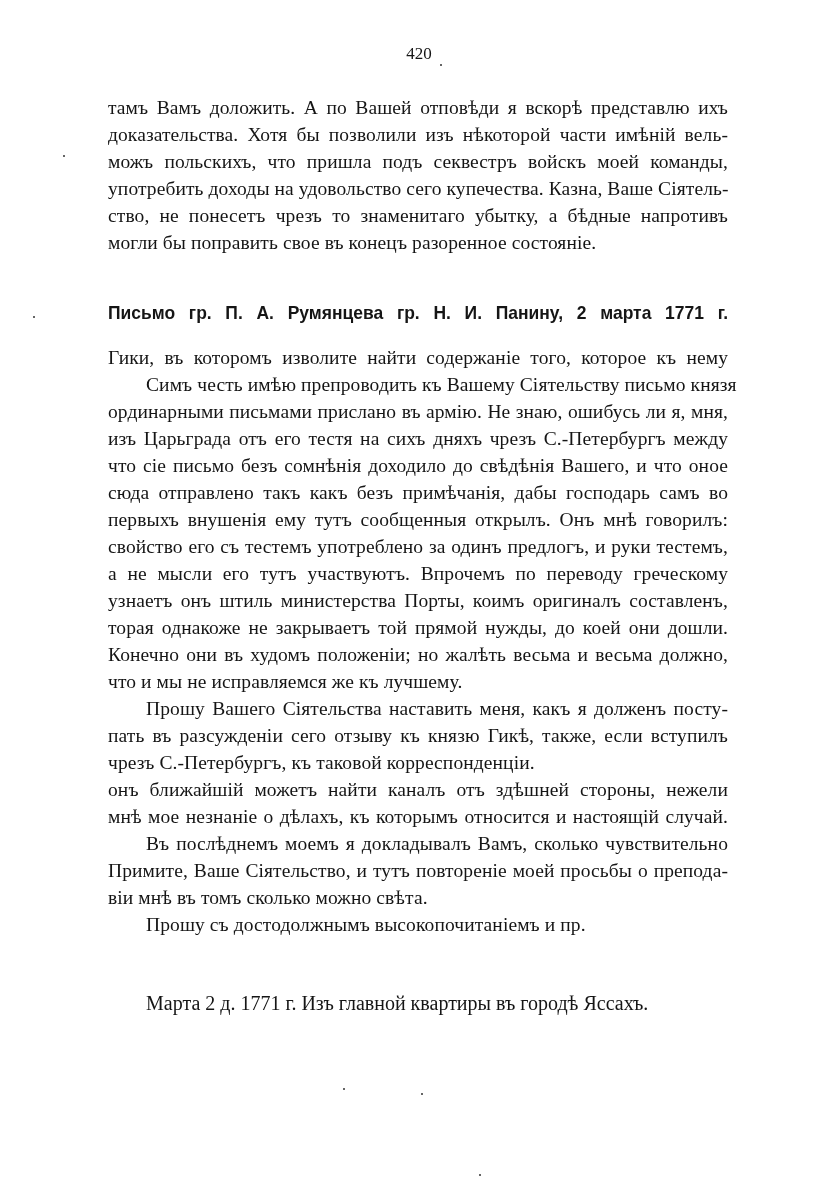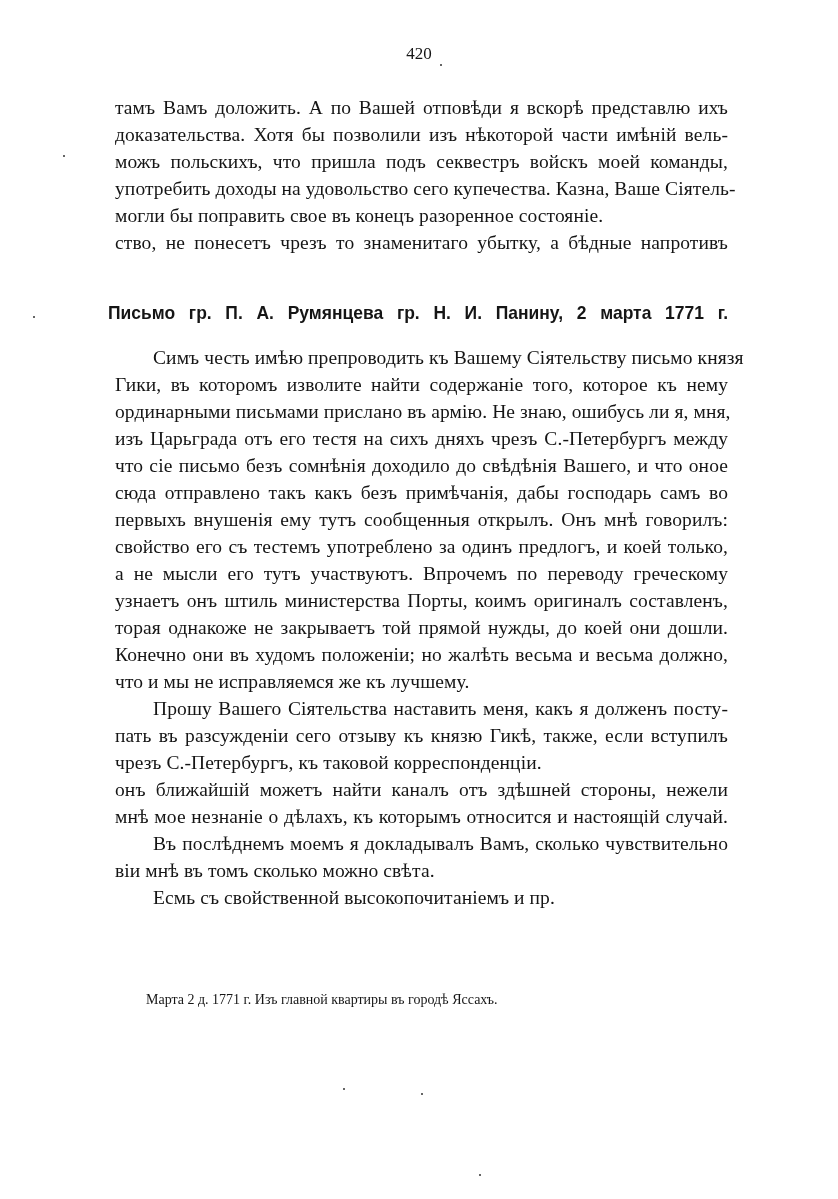--- a/index.html
+++ b/index.html
@@ -32,21 +32,20 @@
       font-size: 19.5px;
       letter-spacing: 0.1px;
     }
     .line {
       height: 27px;
       line-height: 27px;
       white-space: nowrap;
       text-align: justify;
       text-align-last: justify;
       display: block;
-      margin-left: 7px;
     }
     .line.last {
       text-align-last: left;
     }
     .line.indent {
       padding-left: 38px;
     }
     .intro { top: 94px; }
     .heading {
       position: absolute;
@@ -62,21 +61,21 @@
       transform-origin: left center;
       width: 674px;
       white-space: nowrap;
     }
     .letter { top: 344px; }
     .closing {
       position: absolute;
       top: 992px;
       left: 146px;
       font-family: "Liberation Serif", serif;
-      font-size: 14px;
+      font-size: 20px;
       white-space: nowrap;
     }
     .speck {
       position: absolute;
       width: 2px;
       height: 2px;
       background: #333;
       border-radius: 50%;
     }
   </style>
@@ -92,53 +91,54 @@
   <span class="speck" style="top:316px;left:33px;"></span>
   <span class="speck" style="top:1088px;left:343px;"></span>
   <span class="speck" style="top:1093px;left:421px;"></span>
   <span class="speck" style="top:1174px;left:479px;"></span>
 
   <div class="block intro">
     <span class="line">тамъ Вамъ доложить. А по Вашей отповѣди я вскорѣ представлю ихъ</span>
     <span class="line">доказательства. Хотя бы позволили изъ нѣкоторой части имѣній вель-</span>
     <span class="line">можъ польскихъ, что пришла подъ секвестръ войскъ моей команды,</span>
     <span class="line">употребить доходы на удовольство сего купечества. Казна, Ваше Сіятель-</span>
+    <span class="line">ство, не понесетъ чрезъ то знаменитаго убытку, а бѣдные напротивъ</span>
     <span class="line last">могли бы поправить свое въ конецъ разоренное состояніе.</span>
-    <span class="line">ство, не понесетъ чрезъ то знаменитаго убытку, а бѣдные напротивъ</span>
   </div>
 
   <div class="heading">Письмо гр. П. А. Румянцева гр. Н. И. Панину, 2 марта 1771 г.</div>
 
   <div class="block letter">
     <div>
+      <span class="line">Гики, въ которомъ изволите найти содержаніе того, которое къ нему</span>
       <span class="line indent">Симъ честь имѣю препроводить къ Вашему Сіятельству письмо князя</span>
-      <span class="line">Гики, въ которомъ изволите найти содержаніе того, которое къ нему</span>
       <span class="line">ординарными письмами прислано въ армію. Не знаю, ошибусь ли я, мня,</span>
       <span class="line">изъ Царьграда отъ его тестя на сихъ дняхъ чрезъ С.-Петербургъ между</span>
       <span class="line">что сіе письмо безъ сомнѣнія доходило до свѣдѣнія Вашего, и что оное</span>
       <span class="line">сюда отправлено такъ какъ безъ примѣчанія, дабы господарь самъ во</span>
       <span class="line">первыхъ внушенія ему тутъ сообщенныя открылъ. Онъ мнѣ говорилъ:</span>
-      <span class="line">свойство его съ тестемъ употреблено за одинъ предлогъ, и коей только,</span>
+      <span class="line">свойство его съ тестемъ употреблено за одинъ предлогъ, и руки тестемъ,</span>
       <span class="line">а не мысли его тутъ участвуютъ. Впрочемъ по переводу греческому</span>
       <span class="line">узнаетъ онъ штиль министерства Порты, коимъ оригиналъ составленъ,</span>
       <span class="line">торая однакоже не закрываетъ той прямой нужды, до коей они дошли.</span>
       <span class="line">Конечно они въ худомъ положеніи; но жалѣть весьма и весьма должно,</span>
       <span class="line last">что и мы не исправляемся же къ лучшему.</span>
     </div>
     <div>
       <span class="line indent">Прошу Вашего Сіятельства наставить меня, какъ я долженъ посту-</span>
       <span class="line">пать въ разсужденіи сего отзыву къ князю Гикѣ, также, если вступилъ</span>
       <span class="line last">чрезъ С.-Петербургъ, къ таковой корреспонденціи.</span>
       <span class="line">онъ ближайшій можетъ найти каналъ отъ здѣшней стороны, нежели</span>
     </div>
     <div>
       <span class="line">мнѣ мое незнаніе о дѣлахъ, къ которымъ относится и настоящій случай.</span>
       <span class="line indent">Въ послѣднемъ моемъ я докладывалъ Вамъ, сколько чувствительно</span>
+      <span class="line">Примите, Ваше Сіятельство, и тутъ повтореніе моей просьбы о препода-</span>
       <span class="line last">віи мнѣ въ томъ сколько можно свѣта.</span>
     </div>
     <div>
-      <span class="line indent last">Есмь съ свойственной высокопочитаніемъ и пр.</span>
+      <span class="line indent last">Прошу съ достодолжнымъ высокопочитаніемъ и пр.</span>
     </div>
   </div>
 
   <div class="closing">Марта 2 д. 1771 г. Изъ главной квартиры въ городѣ Яссахъ.</div>
 
 </div>
 
 </body></html>

